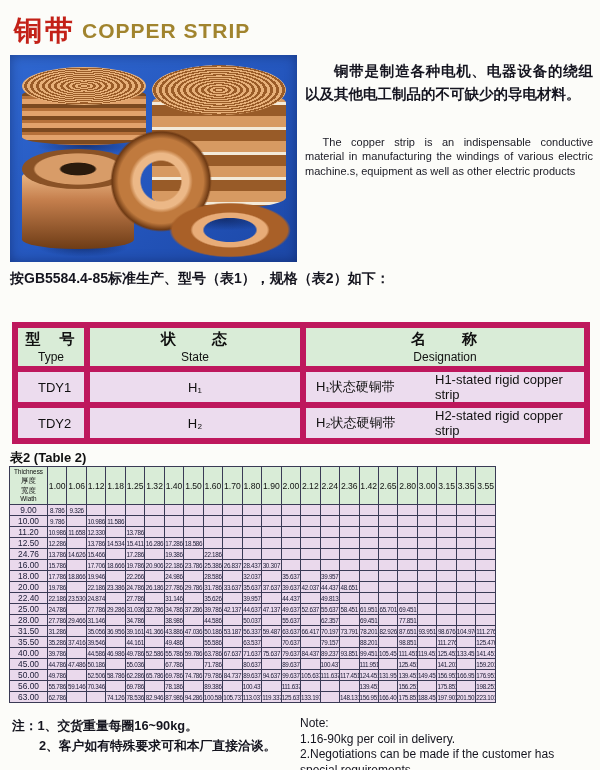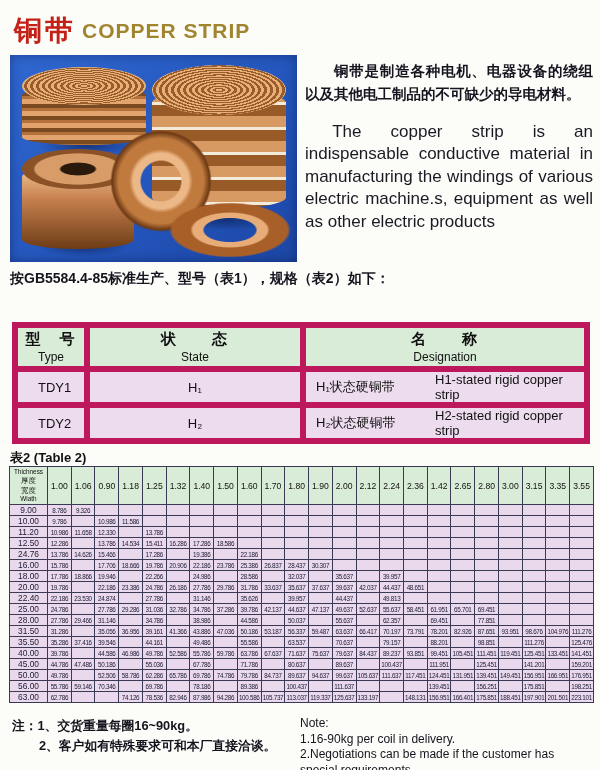--- a/index.html
+++ b/index.html
@@ -28,21 +28,21 @@
       background:linear-gradient(180deg,#f2c492 0%,#c57f4d 40%,#6e3c16 100%); }
   .roll-top { border-radius:50%;
       background:radial-gradient(ellipse closest-side,#2a1a0c 0 30%,#d89c68 34% 76%,#8a5226 80% 100%); }
   .donut { border-radius:50%;
       background:radial-gradient(circle closest-side,transparent 0 37%,#ecb887 40% 52%,#c07a3e 60% 80%,#6e3a14 92%,transparent 96%); }
   .flat-ring { background:radial-gradient(ellipse closest-side,transparent 0 40%,#e8ac78 43% 58%,#a96028 62% 90%,transparent 95%); }
 
   
   .intro { position:absolute; left:305px; top:60px; width:288px; }
   .intro-zh { font-size:14.5px; font-weight:bold; line-height:1.62; text-align:justify; text-indent:2em; color:#151520; }
-  .intro-en { margin-top:14px; font-size:17px; line-height:1.32; text-align:justify; text-indent:1.6em; color:#1a1a24; }
+  .intro-en { margin-top:28px; font-size:11px; line-height:1.32; text-align:justify; text-indent:1.6em; color:#1a1a24; }
 
   
   .std-zh { position:absolute; left:10px; top:270px; font-size:14px; font-weight:bold; color:#14141e; }
   .std-en { position:absolute; left:10px; top:289px; font-size:11.8px; color:#14141e; }
   .t1-label { position:absolute; left:22px; top:306px; font-size:18px; font-weight:bold;margin-top:20px; }
   .t2-label { position:absolute; left:10px; top:449px; font-size:13px; font-weight:bold; }
 
   
   table { border-collapse:collapse; }
   .table1 { position:absolute; left:12px; top:322px; width:578px; table-layout:fixed;
@@ -51,21 +51,21 @@
   .table1 thead th { background:#d9ecd7; height:44px; font-weight:normal; }
   .table1 .h-zh { display:block; font-size:15px; font-weight:bold; letter-spacing:2px; }
   .table1 .h-en { display:block; font-size:12px; margin-top:1px; }
   .table1 tbody td { background:#ecdcee; height:26px; font-size:13px; vertical-align:middle; }
   .table1 td.c-type { padding-left:20px; }
   .table1 td.c-state { text-align:center; }
   .table1 td.c-zh { padding-left:10px; border-right:none; }
   .table1 td.c-en { padding-left:4px; border-left:none; }
 
   
-  .table2 { position:absolute; left:9px; top:466px; width:585px; table-layout:fixed;
+  .table2 { position:absolute; left:9px; top:466px; width:487px; table-layout:fixed;
             border:1.5px solid #23233a; }
   .table2 th, .table2 td { border:1px solid #3a3a55; overflow:hidden; white-space:nowrap; }
   .table2 thead th { background:#d9ecd7; height:38px; font-weight:normal; font-size:8.6px; }
   .table2 th.corner { font-size:6.4px; line-height:1.25; }
   .table2 th.corner .cz { font-size:7.5px; }
   .table2 tbody td { background:#ead9ec; height:11px; font-size:6.3px; letter-spacing:-0.3px;
                      text-align:center; color:#20203a; }
   .table2 td.rowlabel { font-size:8.4px; letter-spacing:0; }
 
   
@@ -152,21 +152,21 @@
     <thead>
         <tr id="table2-head-row">
           <th class="corner" style="width: 38px;">
             <span style="display: block;">Thichness</span>
             <span class="cz" style="display: block;">厚度</span>
             <span class="cz" style="display: block;">宽度</span>
             <span style="display: block;">Wiath</span>
           </th>
           <th>1.00</th>
           <th>1.06</th>
-          <th>0.90</th>
+          <th>1.12</th>
           <th>1.18</th>
           <th>1.25</th>
           <th>1.32</th>
           <th>1.40</th>
           <th>1.50</th>
           <th>1.60</th>
           <th>1.70</th>
           <th>1.80</th>
           <th>1.90</th>
           <th>2.00</th>

